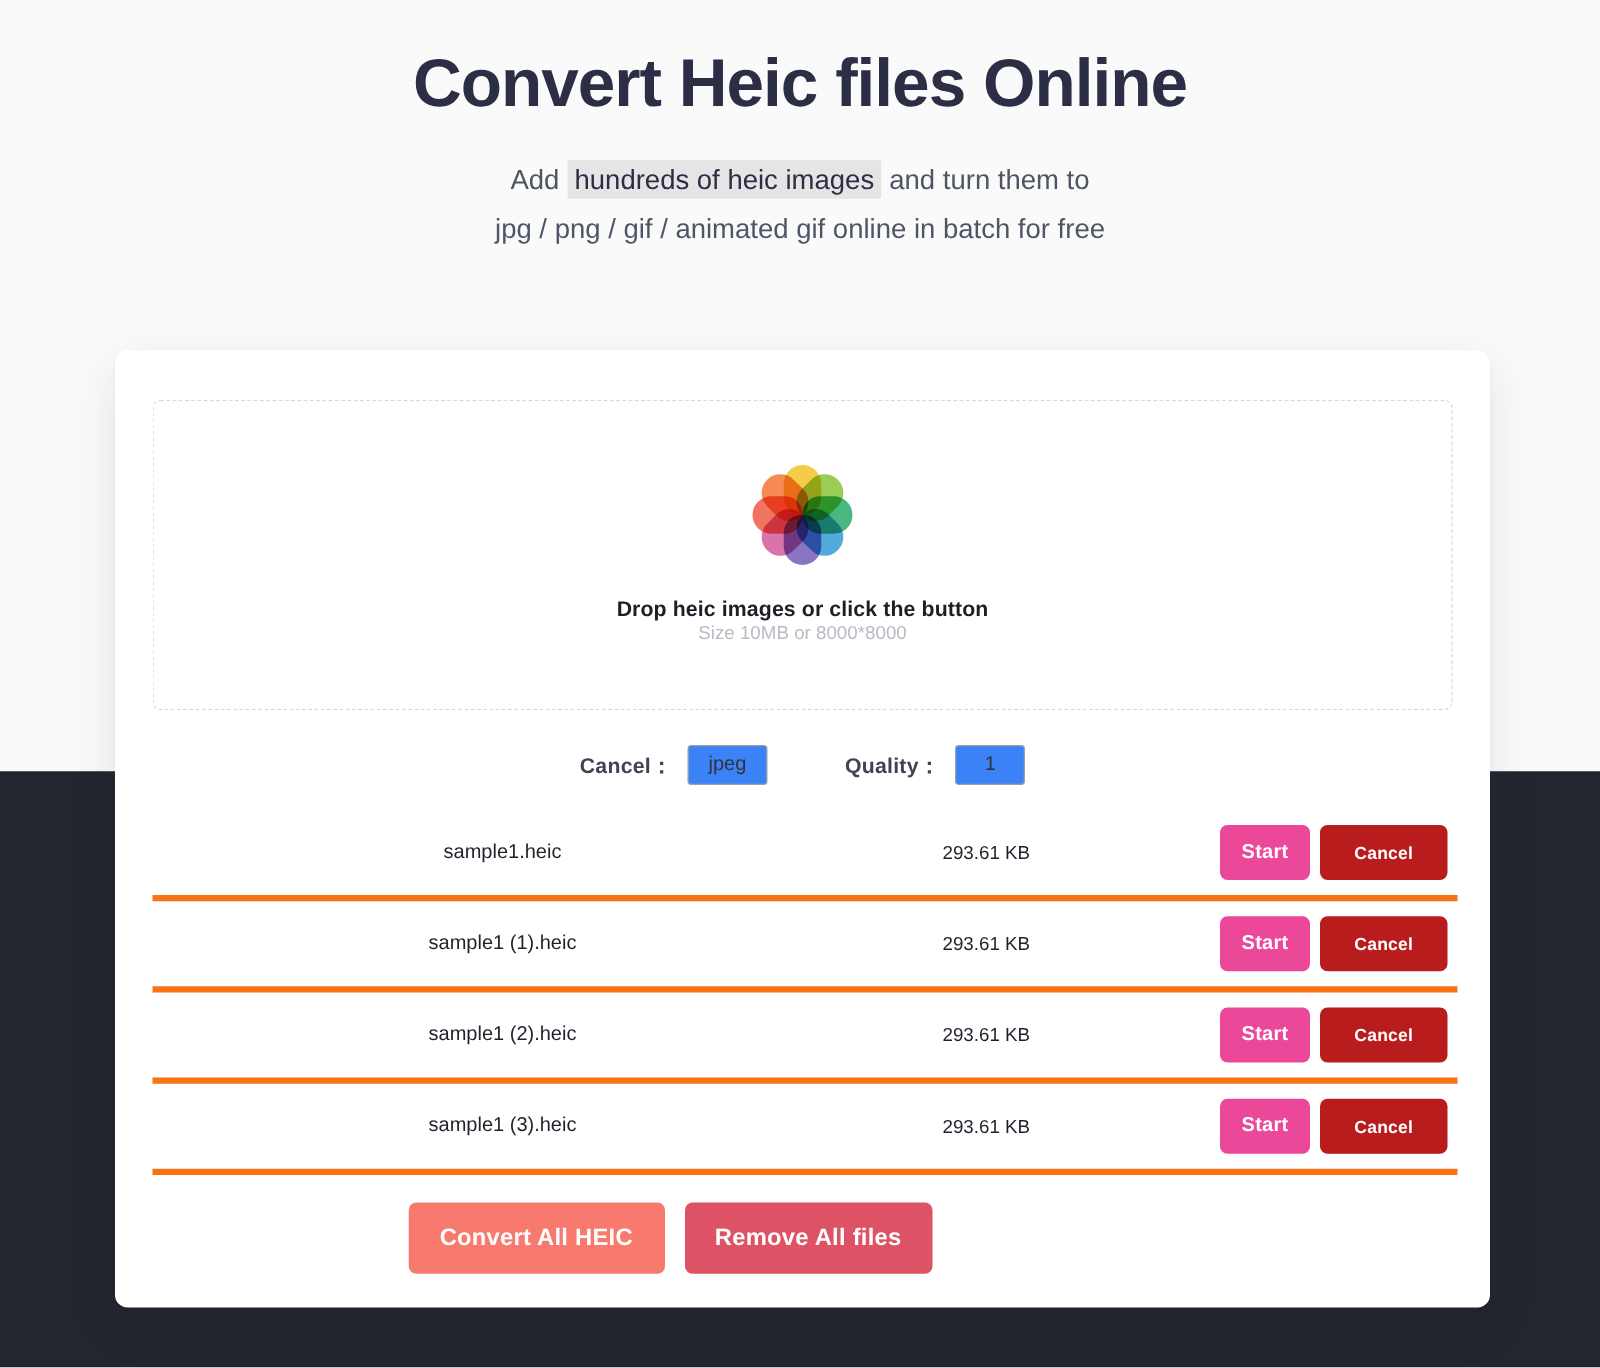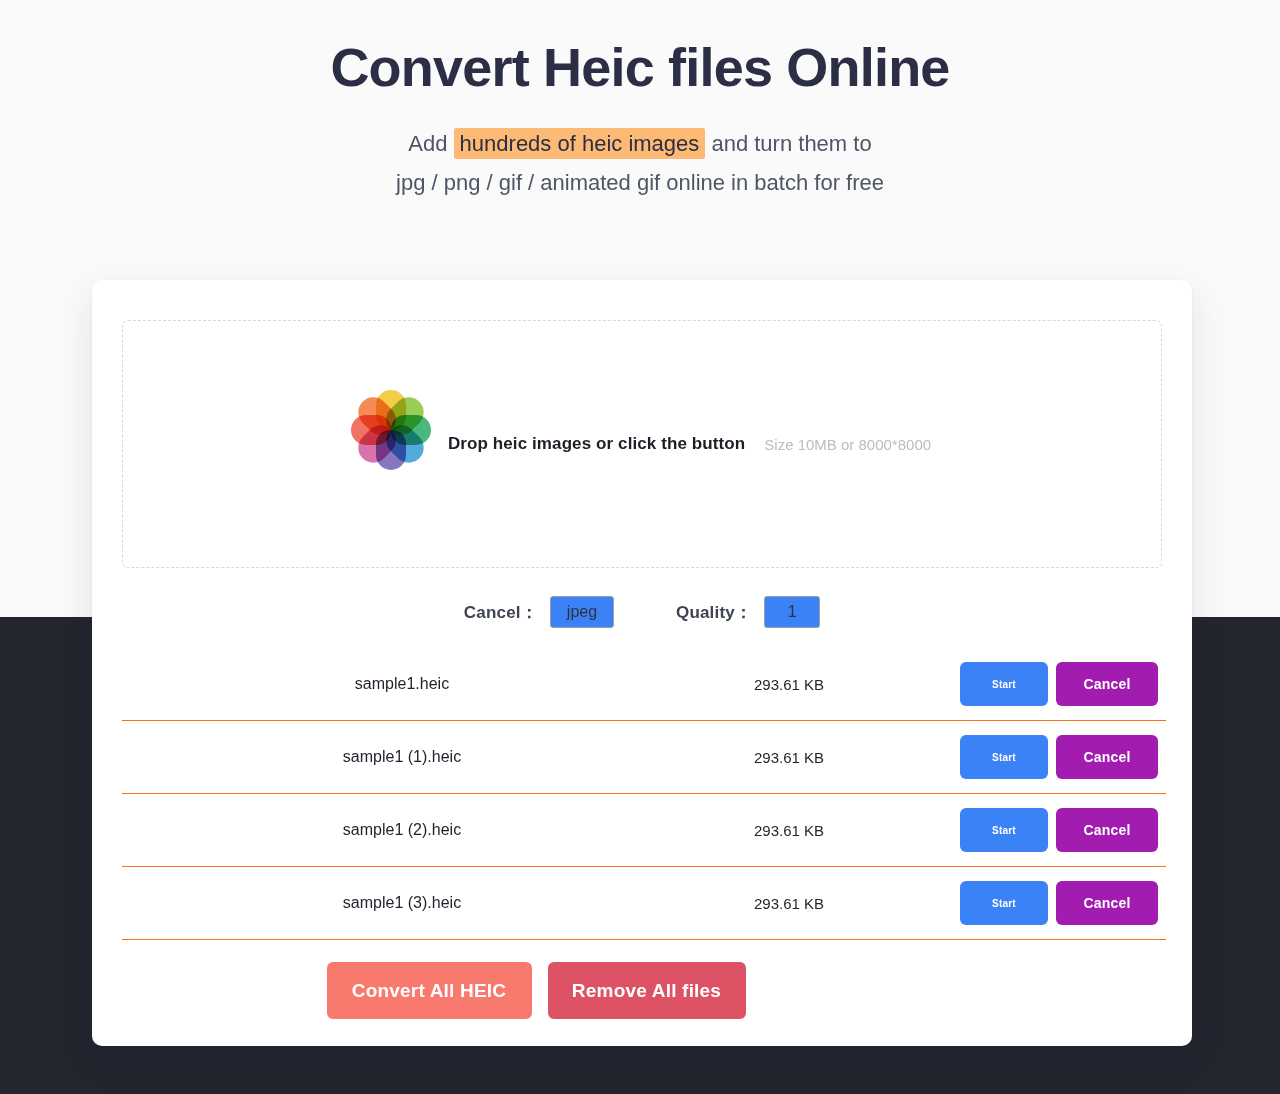--- a/index.html
+++ b/index.html
@@ -50,21 +50,21 @@
     color: #2b2e44;
   }
   .subtitle {
     margin-top: 24px;
     font-size: 22px;
     line-height: 39px;
     color: #4e5666;
     font-weight: 400;
   }
   .subtitle .hl {
-    background: #fdba74;
+    background: #e5e5e5;
     color: #2b2e44;
     padding: 3px 6px;
     border-radius: 2px;
   }
 
   
   .card {
     position: absolute;
     left: 92px;
     top: 280px;
@@ -80,24 +80,23 @@
   
   .dropzone {
     position: absolute;
     left: 30px;
     top: 40px;
     width: 1040px;
     height: 248px;
     border: 1px dashed #d6d8dd;
     border-radius: 6px;
     display: flex;
-    flex-direction: row;
+    flex-direction: column;
     align-items: center;
     justify-content: center;
-    gap: 19px;
   }
 
   .photos-icon {
     width: 76px;
     height: 76px;
     position: relative;
     margin-bottom: 28px;
   }
   .photos-icon .petal {
     position: absolute;
@@ -162,21 +161,21 @@
   .file-list {
     position: absolute;
     left: 30px;
     top: 368px;
     width: 1044px;
   }
   .file-row {
     display: flex;
     align-items: center;
     height: 73px;
-    border-bottom: 1px solid #f97316;
+    border-bottom: 5px solid #f97316;
   }
   .f-name {
     width: 560px;
     text-align: center;
     font-size: 16px;
     color: #1f222b;
     font-weight: 400;
   }
   .f-size {
     width: 214px;
@@ -195,27 +194,27 @@
   .btn {
     border: none;
     border-radius: 6px;
     color: #ffffff;
     font-family: "Liberation Sans", sans-serif;
     cursor: pointer;
     font-weight: 700;
     letter-spacing: 0.2px;
   }
   .btn-start {
-    background: #3b82f6;
-    width: 88px;
+    background: #ec4899;
+    width: 72px;
     height: 44px;
-    font-size: 10px;
+    font-size: 16px;
   }
   .btn-cancel {
-    background: #a21caf;
+    background: #b91c1c;
     width: 102px;
     height: 44px;
     font-size: 14px;
   }
 
   
   .footer-actions {
     position: absolute;
     left: 0;
     top: 682px;

